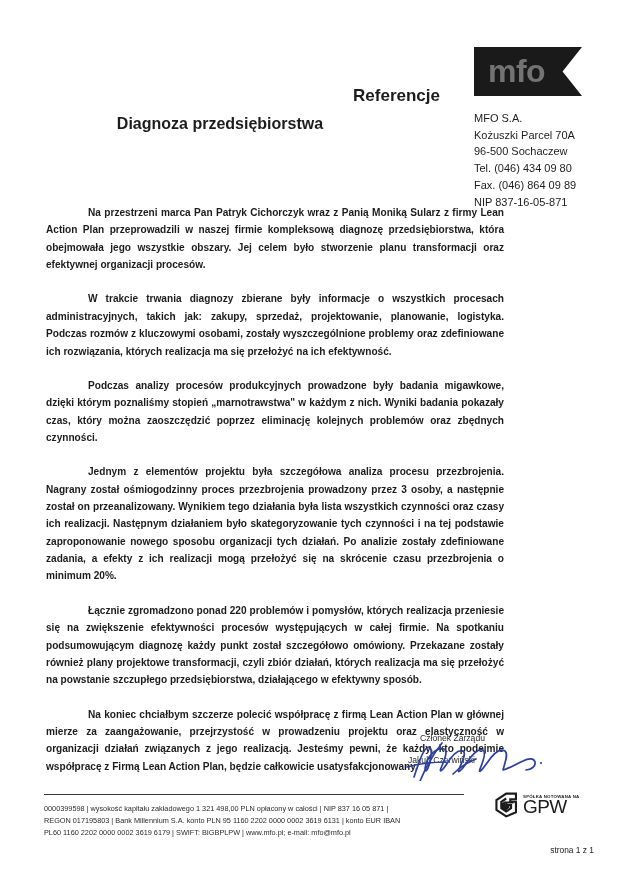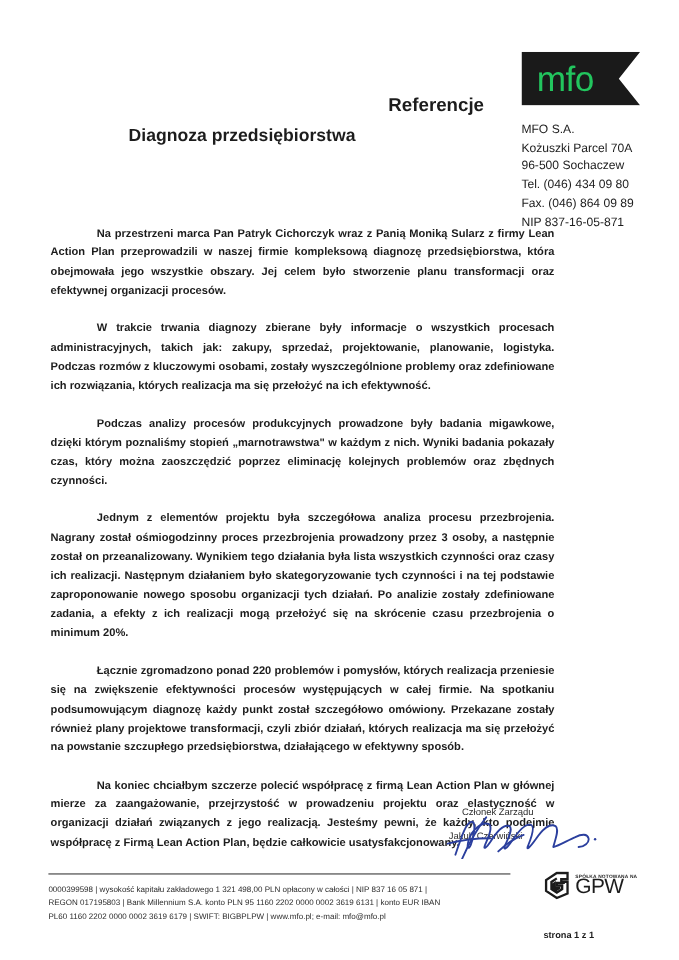--- a/index.html
+++ b/index.html
@@ -30,23 +30,23 @@
     height: 49px;
     background: #1a1a1a;
     -webkit-clip-path: polygon(0 0, 100% 0, 82% 50%, 100% 100%, 0 100%);
     clip-path: polygon(0 0, 100% 0, 82% 50%, 100% 100%, 0 100%);
   }
   .mfo-logo-text {
     position: absolute;
     left: 14px;
     top: 50%;
     transform: translateY(-52%);
-    color: #22c55e;
+    color: #737373;
     font-size: 32px;
-    font-weight: normal;
+    font-weight: bold;
     letter-spacing: -0.5px;
     line-height: 1;
   }
   .company-info {
     margin-top: 14px;
     font-size: 11px;
     line-height: 1.52;
     color: #1c1c1c;
   }
   .company-info div { white-space: nowrap; }
@@ -171,24 +171,23 @@
     font-weight: normal;
     letter-spacing: -0.6px;
     line-height: 0.85;
     color: #1c1c1c;
   }
   .page-indicator {
     position: absolute;
     left: 494px;
     top: 845px;
     width: 100px;
-    text-align: left;
+    text-align: right;
     font-size: 8.4px;
     color: #1c1c1c;
-    font-weight: bold;
   }
 </style>
 </head>
 <body>
 
 <div class="page">
 
   <div class="logo-block">
     <div class="mfo-logo">
       <span class="mfo-logo-text">mfo</span>

